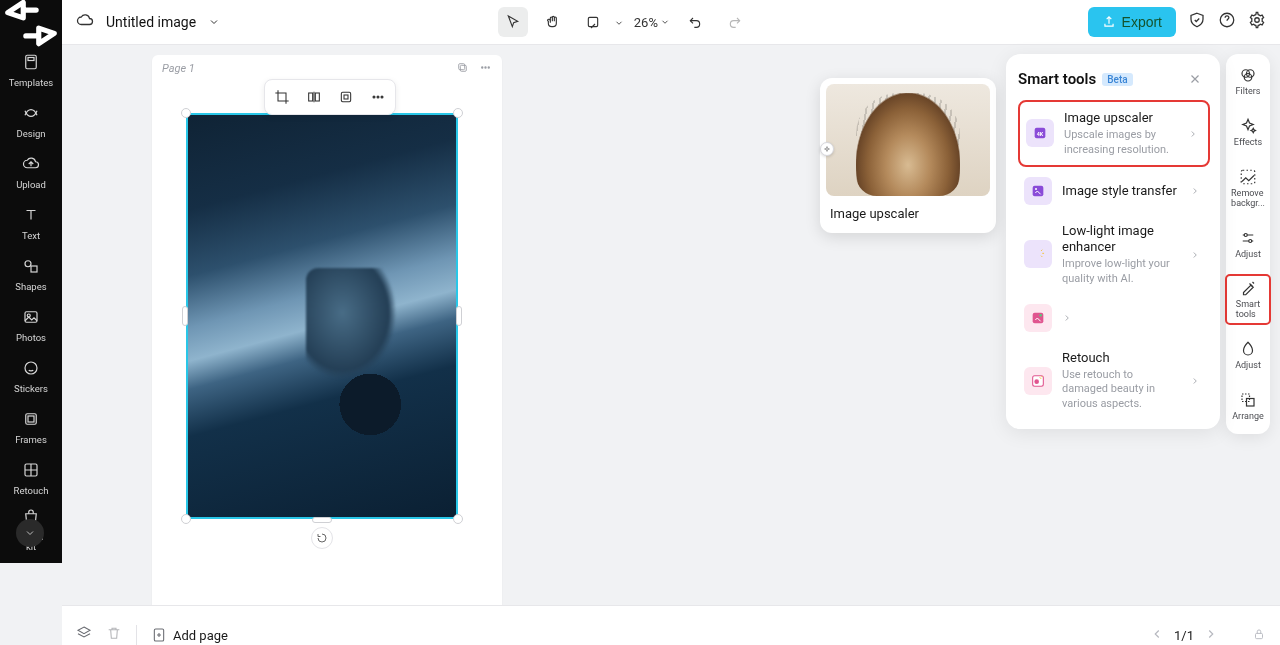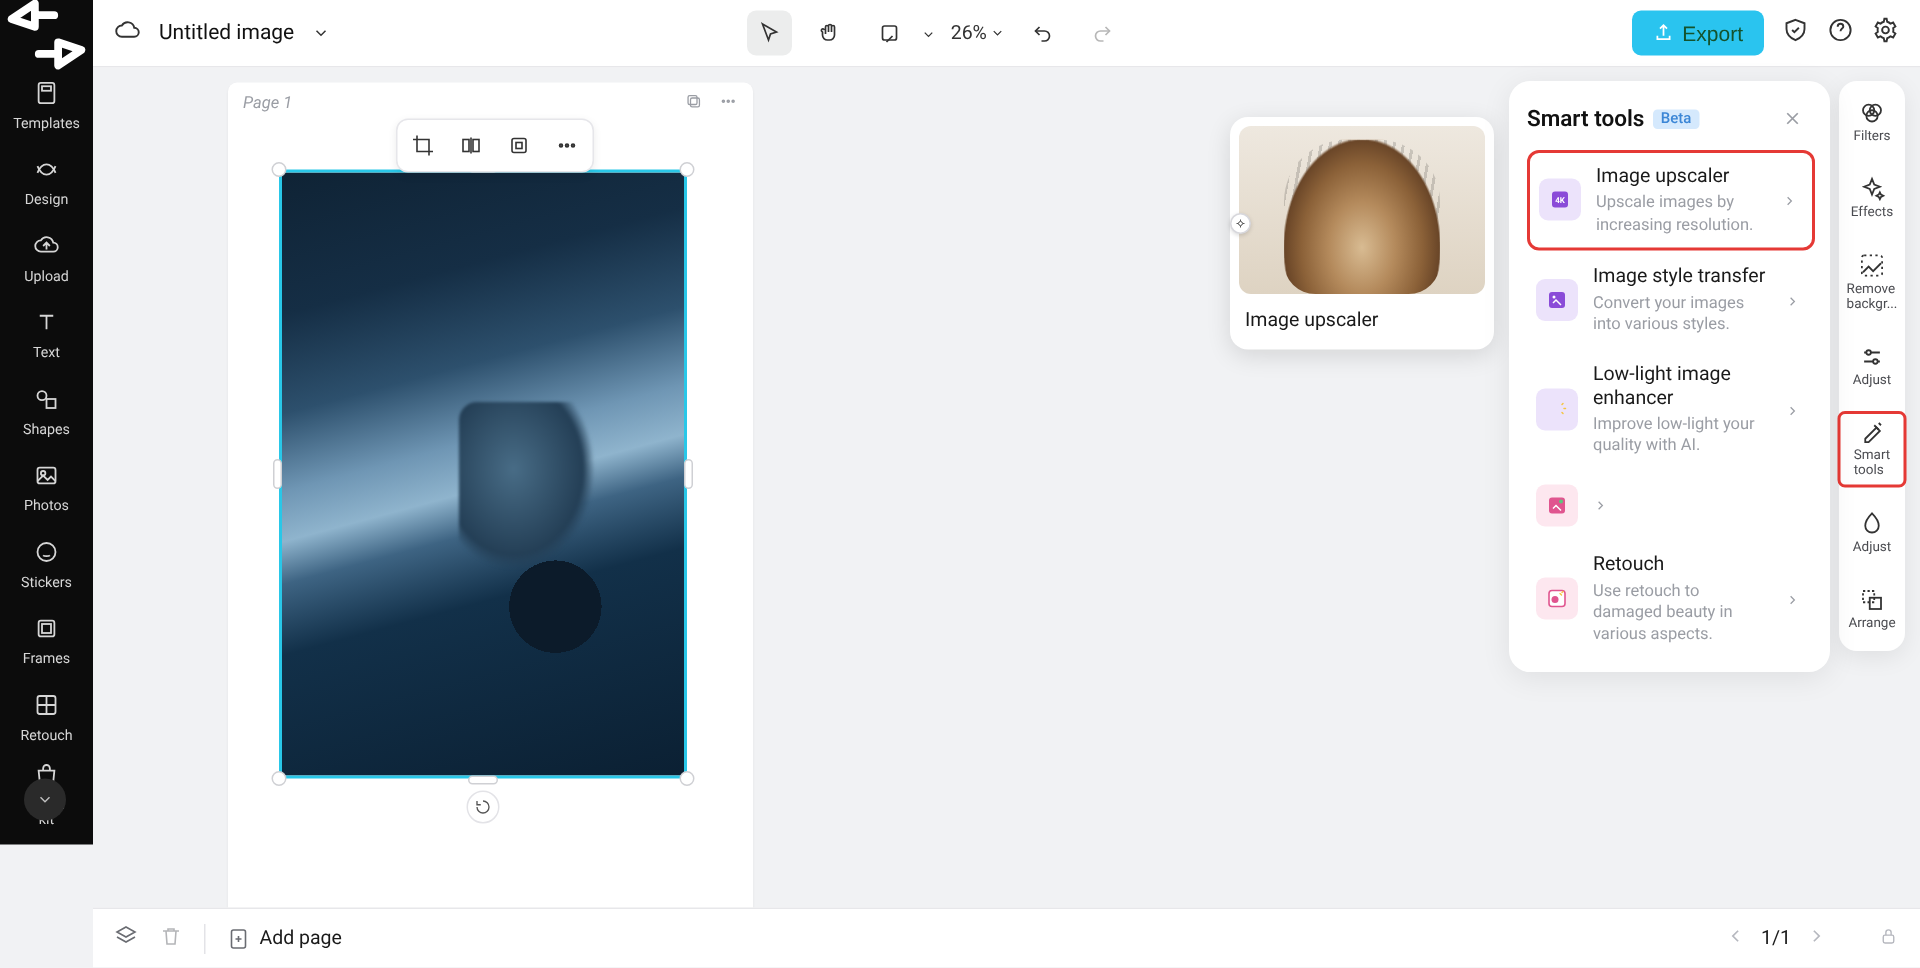--- a/index.html
+++ b/index.html
@@ -94,21 +94,21 @@
   .sp-item.highlight { border: 2px solid #e53935; }
 
   
   .right-rail { position: absolute; right: 10px; top: 54px; width: 44px; background: #fff; border-radius: 12px; box-shadow: 0 4px 16px rgba(0,0,0,0.08); display: flex; flex-direction: column; align-items: center; padding: 8px 0; gap: 12px; }
   .right-rail .rr-item { width: 100%; display: flex; flex-direction: column; align-items: center; gap: 3px; cursor: pointer; padding: 4px 0; border-radius: 6px; }
   .right-rail .rr-item.highlight { outline: 2px solid #e53935; outline-offset: -1px; border-radius: 4px; }
   .right-rail .rr-item svg { width: 18px; height: 18px; stroke: #333; }
   .right-rail .rr-item span { font-size: 9px; color: #4b4c51; text-align: left; line-height: 1.1; }
 
   
-  .bottombar { position: absolute; left: 62px; right: 0; bottom: 0; height: 40px; background: #fff; border-top: 1px solid #e7e7ea; display: flex; align-items: center; padding: 0 14px; gap: 14px; }
+  .bottombar { position: absolute; left: 62px; right: 0; bottom: 0; height: 40px; background: #fff; border-top: 1px solid #e7e7ea; display: flex; align-items: flex-end; padding: 0 14px; gap: 14px; }
   .bottombar .b-left { display: flex; align-items: center; gap: 14px; }
   .bottombar .b-left svg { width: 16px; height: 16px; stroke: #6a6c72; }
   .bottombar .divider { width: 1px; height: 20px; background: #e3e3e7; }
   .bottombar .addpage { display: flex; align-items: center; gap: 6px; cursor: pointer; }
   .bottombar .addpage span { font-size: 13px; color: #1a1a1a; }
   .bottombar .b-right { margin-left: auto; display: flex; align-items: center; gap: 10px; }
   .bottombar .b-right svg { width: 14px; height: 14px; stroke: #b6b8bf; }
   .bottombar .pager { font-size: 13px; color: #1a1a1a; }
 </style>
 </head>
@@ -385,21 +385,20 @@
     <div class="sp-item">
       <div class="ic purple">
           <svg viewBox="0 0 24 24" fill="#8a4bd8">
             <rect x="4" y="4" width="16" height="16" rx="3"></rect>
             <path d="M8 15l3-3 5 5" stroke="#fff" stroke-width="1.5" fill="none"></path>
             <circle cx="9" cy="9" r="1.5" fill="#fff"></circle>
           </svg>
         </div>
       <div class="txt">
         <div class="t1">Image style transfer</div>
-        <div class="t2">Convert your images into various styles.</div>
       </div>
       <div class="chev"><svg viewBox="0 0 24 24" fill="none" stroke-width="2">
             <path d="M9 6l6 6-6 6"></path>
           </svg></div>
     </div>
     <div class="sp-item">
       <div class="ic purple">
           <svg viewBox="0 0 24 24" fill="#6d3fc8">
             <path d="M15 4a8 8 0 100 16 6 6 0 010-16z"></path>
             <path d="M17 7l1-1M19 11h1.5M17 15l1 1" stroke="#f4c542" stroke-width="1.5" stroke-linecap="round"></path>

